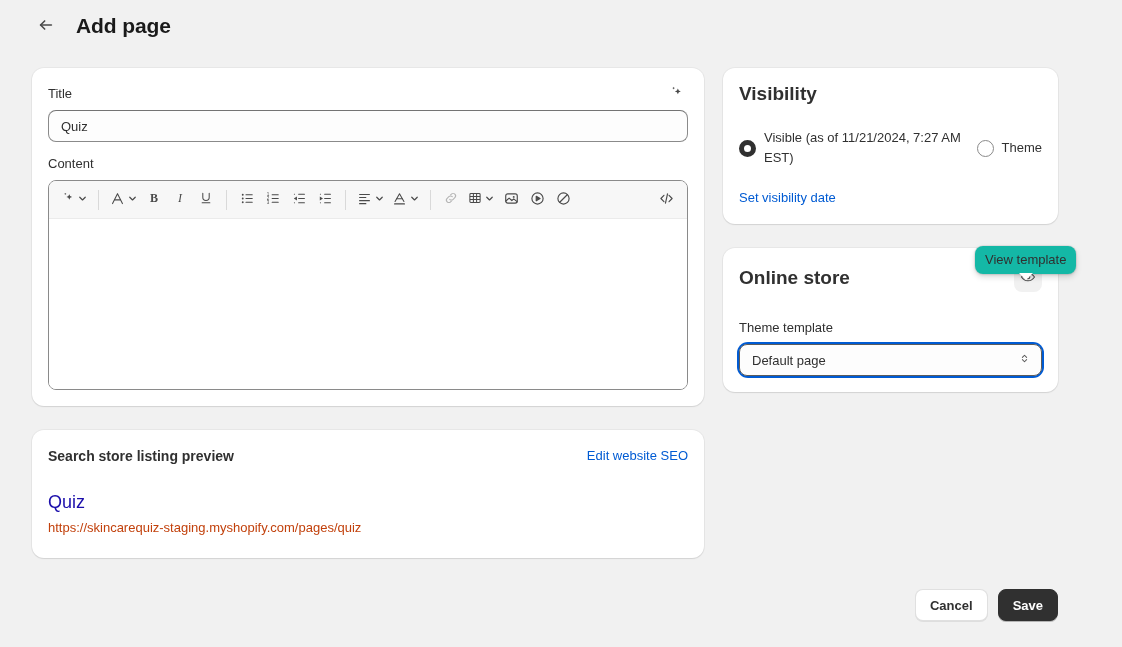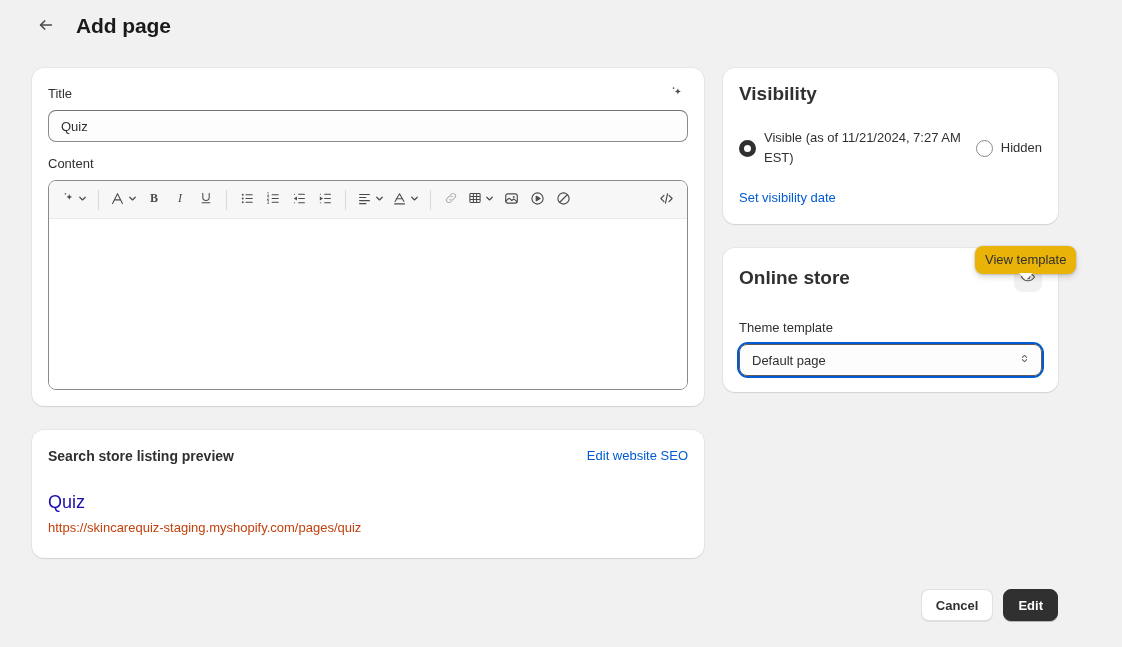--- a/index.html
+++ b/index.html
@@ -142,21 +142,21 @@
     border: 1px solid #5c5c5c; border-radius: 8px;
     background: #fdfdfd;
     display: flex; align-items: center; justify-content: space-between;
     padding: 0 10px 0 12px;
     font-size: 13px; color: #303030; cursor: pointer;
   }
 
   
   .tooltip {
     position: absolute; left: 975px; top: 246px;
-    background: #eab308; color: #303030;
+    background: #14b8a6; color: #303030;
     font-size: 13px; line-height: 18px;
     padding: 5px 10px; border-radius: 8px;
     box-shadow: 0 0 0 1px rgba(0,0,0,.05), 0 3px 6px rgba(0,0,0,.14), 0 1px 3px rgba(0,0,0,.1);
     white-space: nowrap; z-index: 50;
   }
   .tooltip::after {
     content: ""; position: absolute;
     left: 50%; bottom: -6px; transform: translateX(-50%);
     width: 0; height: 0;
     border-left: 7px solid transparent;
@@ -452,21 +452,21 @@
 
     <div class="card side-card">
       <div class="side-title">Visibility</div>
       <div class="radio-group">
         <label class="radio-row">
           <span class="radio checked"></span>
           <span class="radio-label">Visible (as of 11/21/2024, 7:27 AM EST)</span>
         </label>
         <label class="radio-row">
           <span class="radio"></span>
-          <span class="radio-label">Hidden</span>
+          <span class="radio-label">Theme</span>
         </label>
       </div>
       <a class="link set-date">Set visibility date</a>
     </div>
 
     <div class="card store-card">
       <div class="store-head">
         <div class="side-title">Online store</div>
         <button class="eye-btn">
           <span>
@@ -489,16 +489,16 @@
           </span>
         </div>
       </div>
     </div>
   </div>
 
   <div class="tooltip">View template</div>
 
   <div class="footer">
     <button class="btn btn-default">Cancel</button>
-    <button class="btn btn-primary">Edit</button>
+    <button class="btn btn-primary">Save</button>
   </div>
 
 </div>
 
 </body></html>

